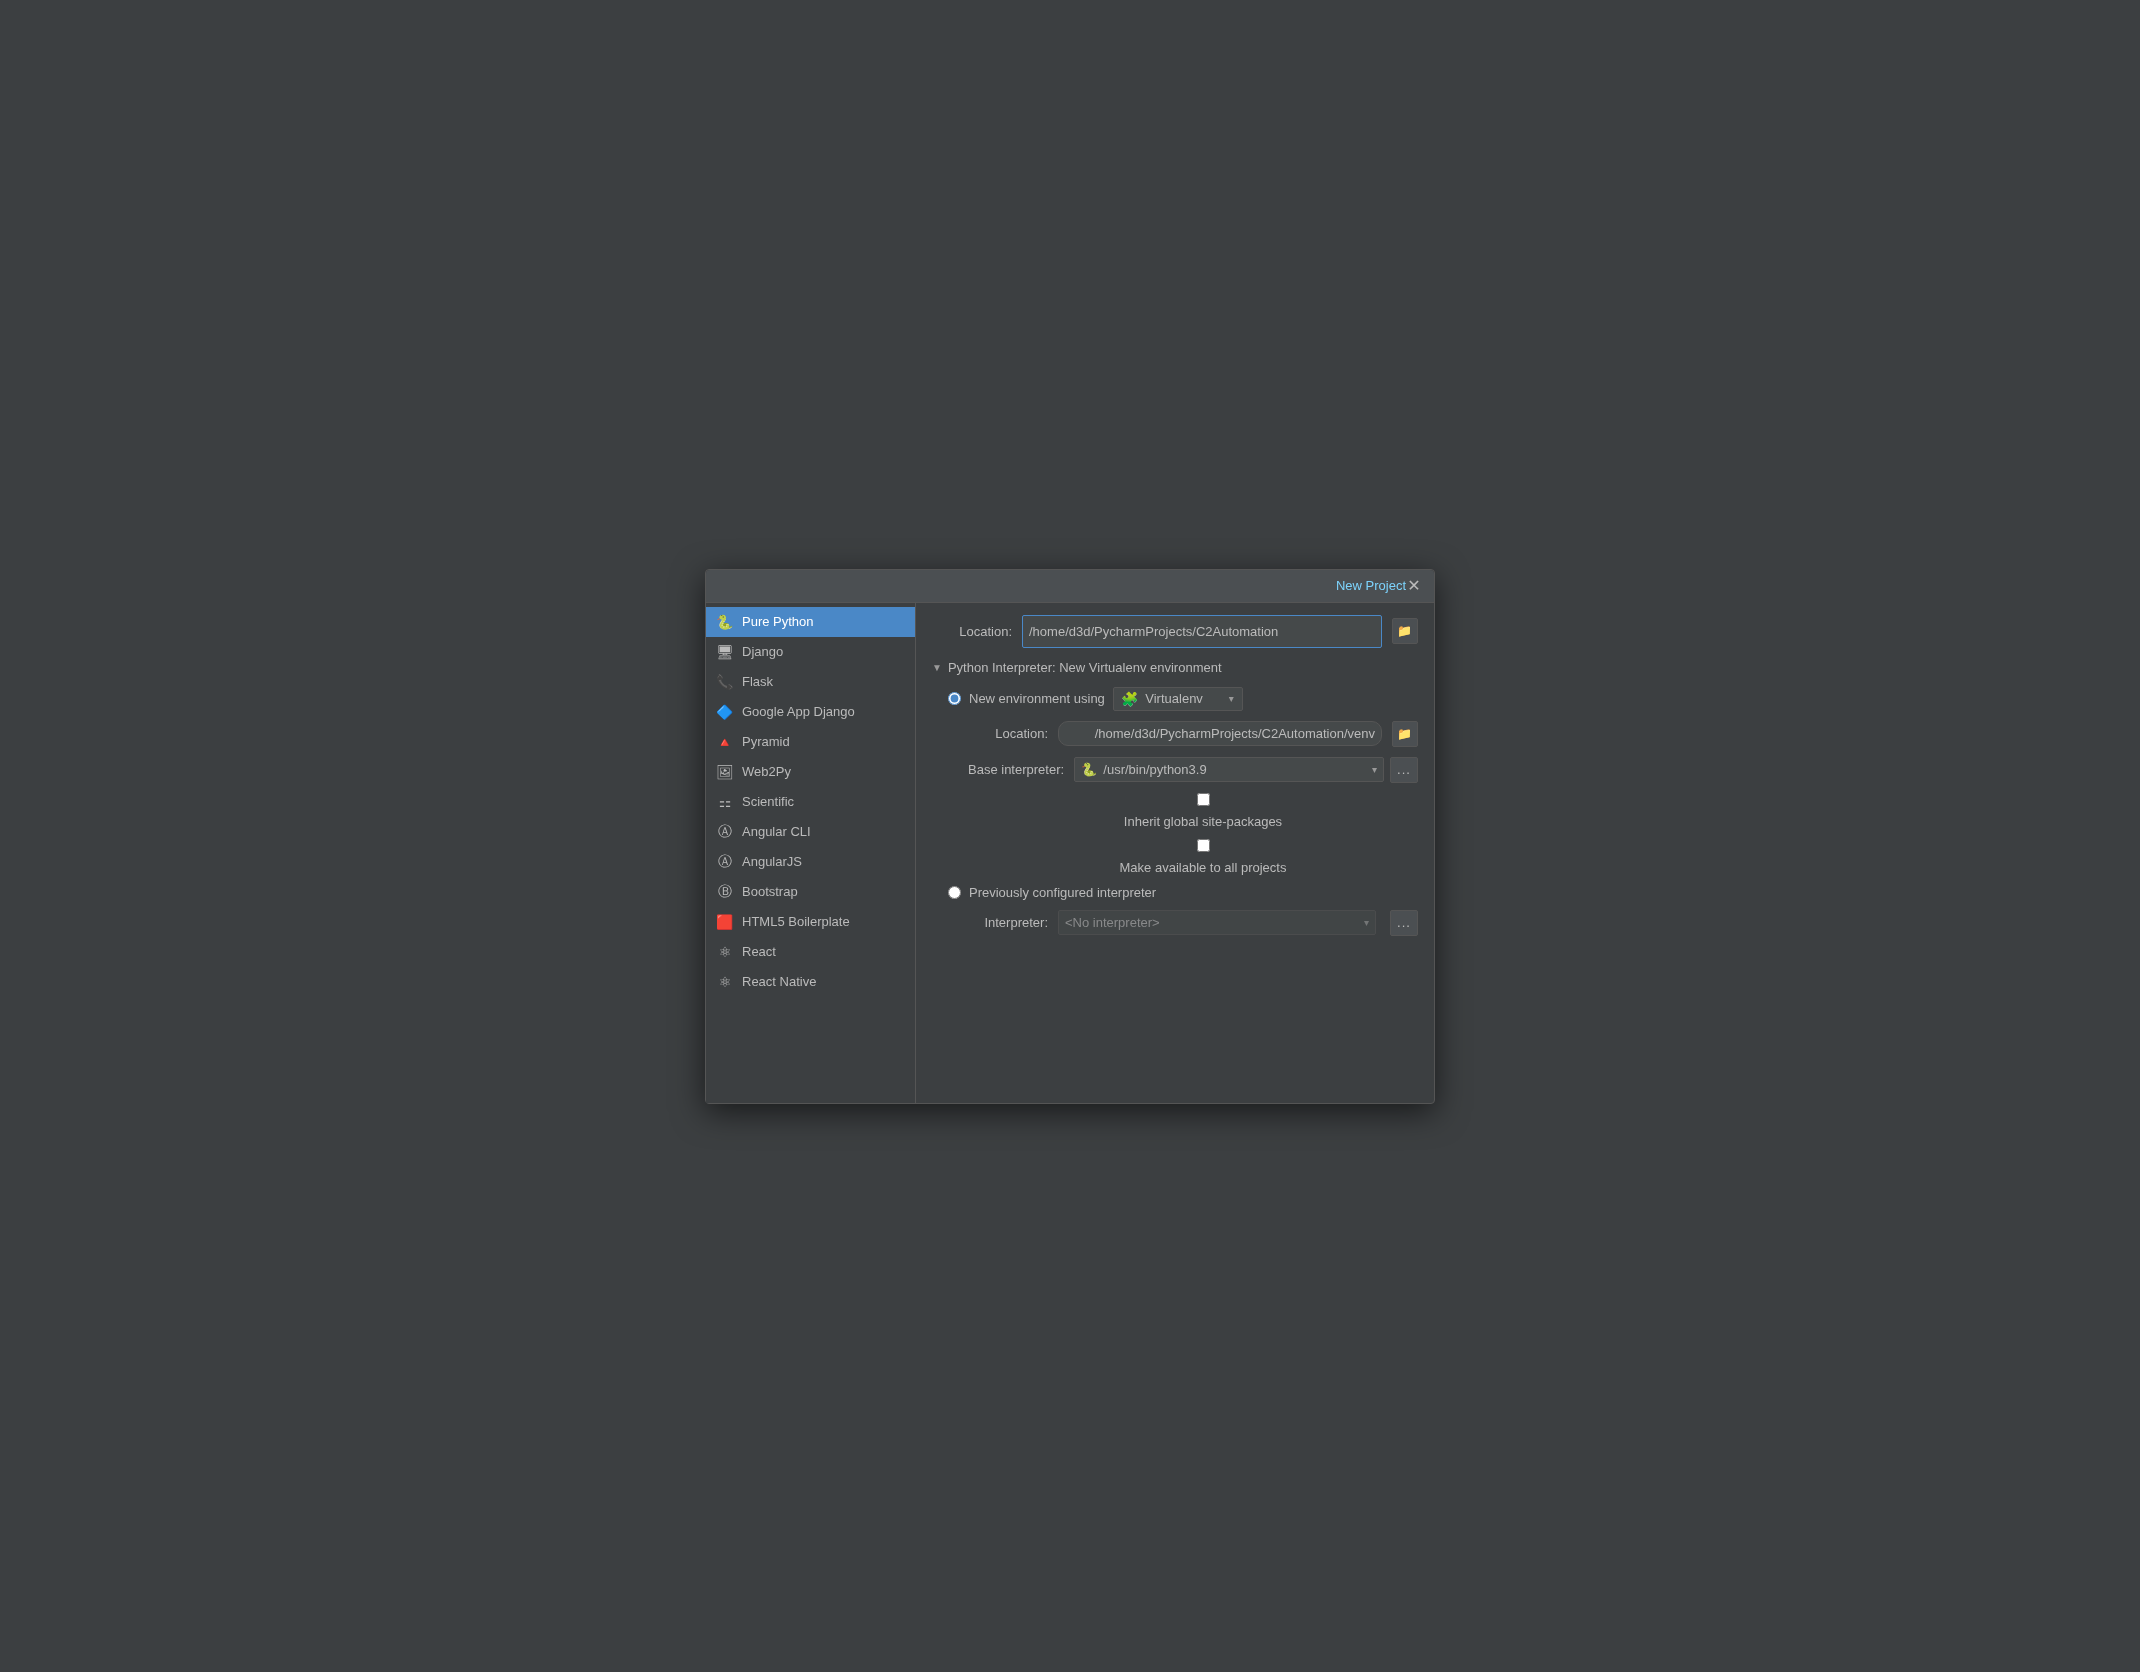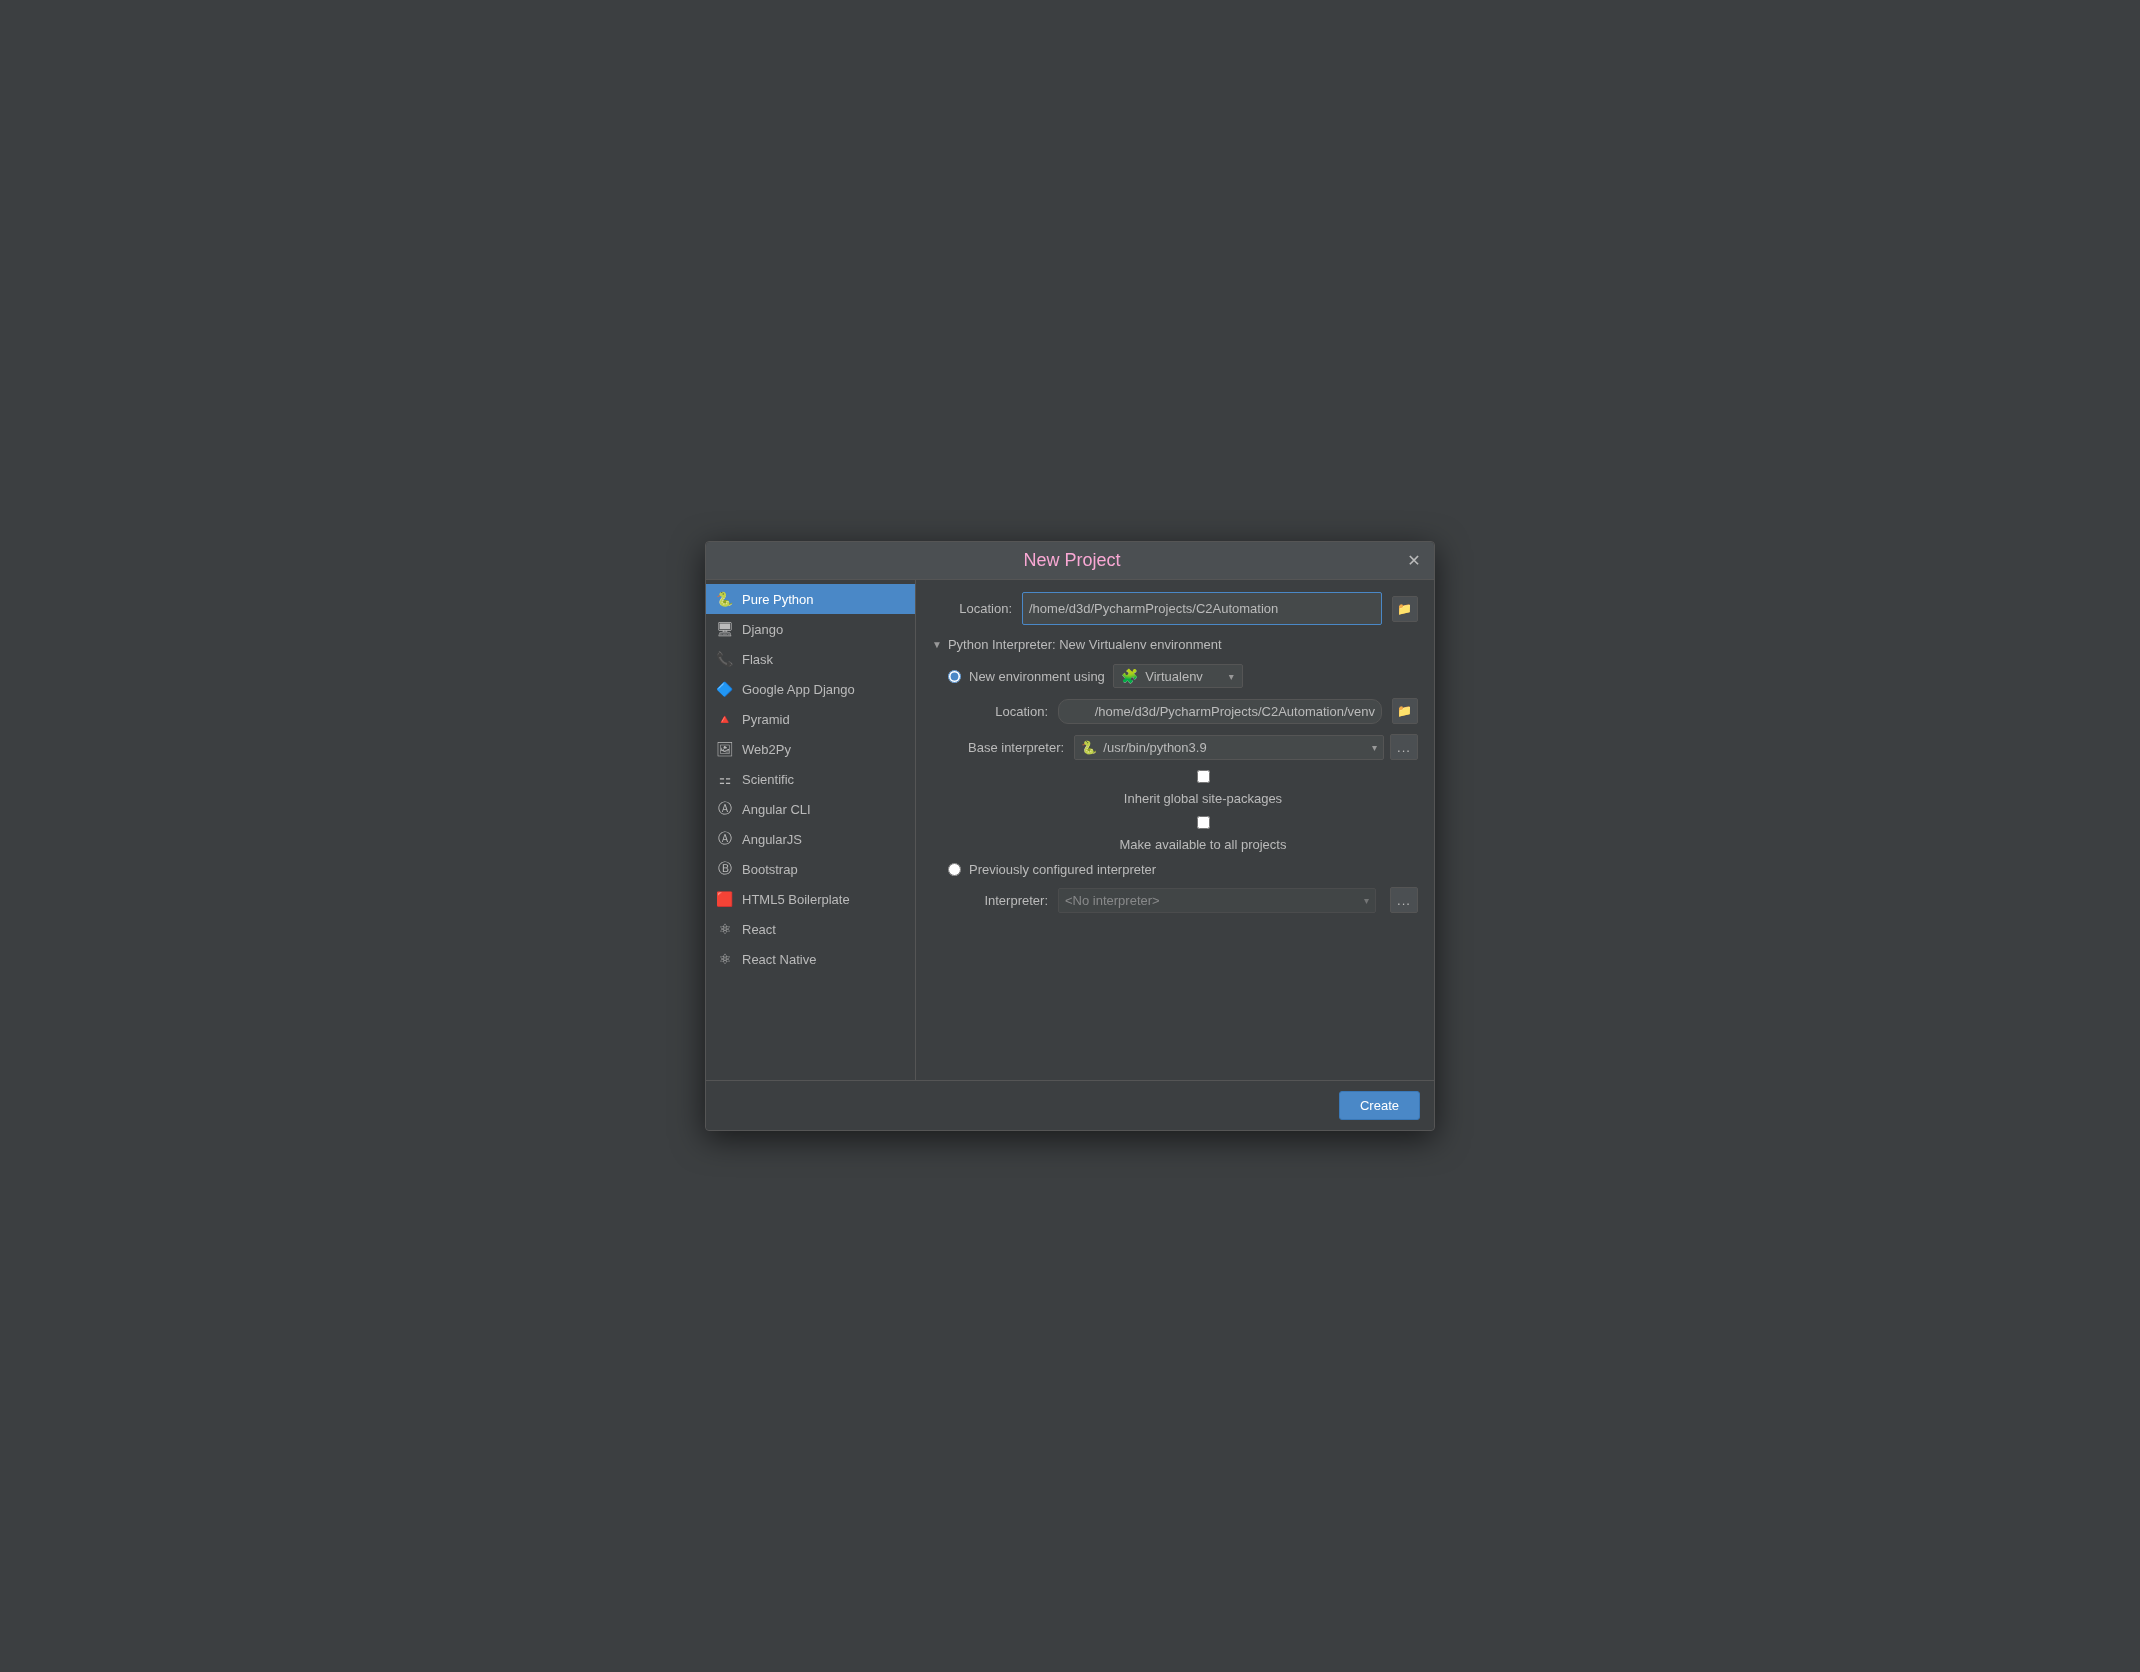--- a/index.html
+++ b/index.html
@@ -26,23 +26,23 @@
       background: #4b4f52;
       padding: 8px 12px;
       display: flex;
       align-items: center;
       justify-content: space-between;
       border-bottom: 1px solid #555;
       border-radius: 4px 4px 0 0;
     }
     .title-bar-title {
       flex: 1;
-      text-align: center;
-      color: #f9a8d4;
-      font-size: 18px;
+      text-align: right;
+      color: #7dd3fc;
+      font-size: 13px;
     }
     .title-bar-close {
       width: 16px;
       height: 16px;
       background: none;
       border: none;
       color: #bbbbbb;
       font-size: 16px;
       cursor: pointer;
       display: flex;
@@ -414,16 +414,13 @@
               <button class="three-dot-btn">...</button>
             </div>
           </div>
         </div>
       </div>
 
 
     </div>
   </div>
 
-  <div class="dialog-footer">
-    <button class="btn-create">Create</button>
-  </div>
 </div>
 
 </body></html>

